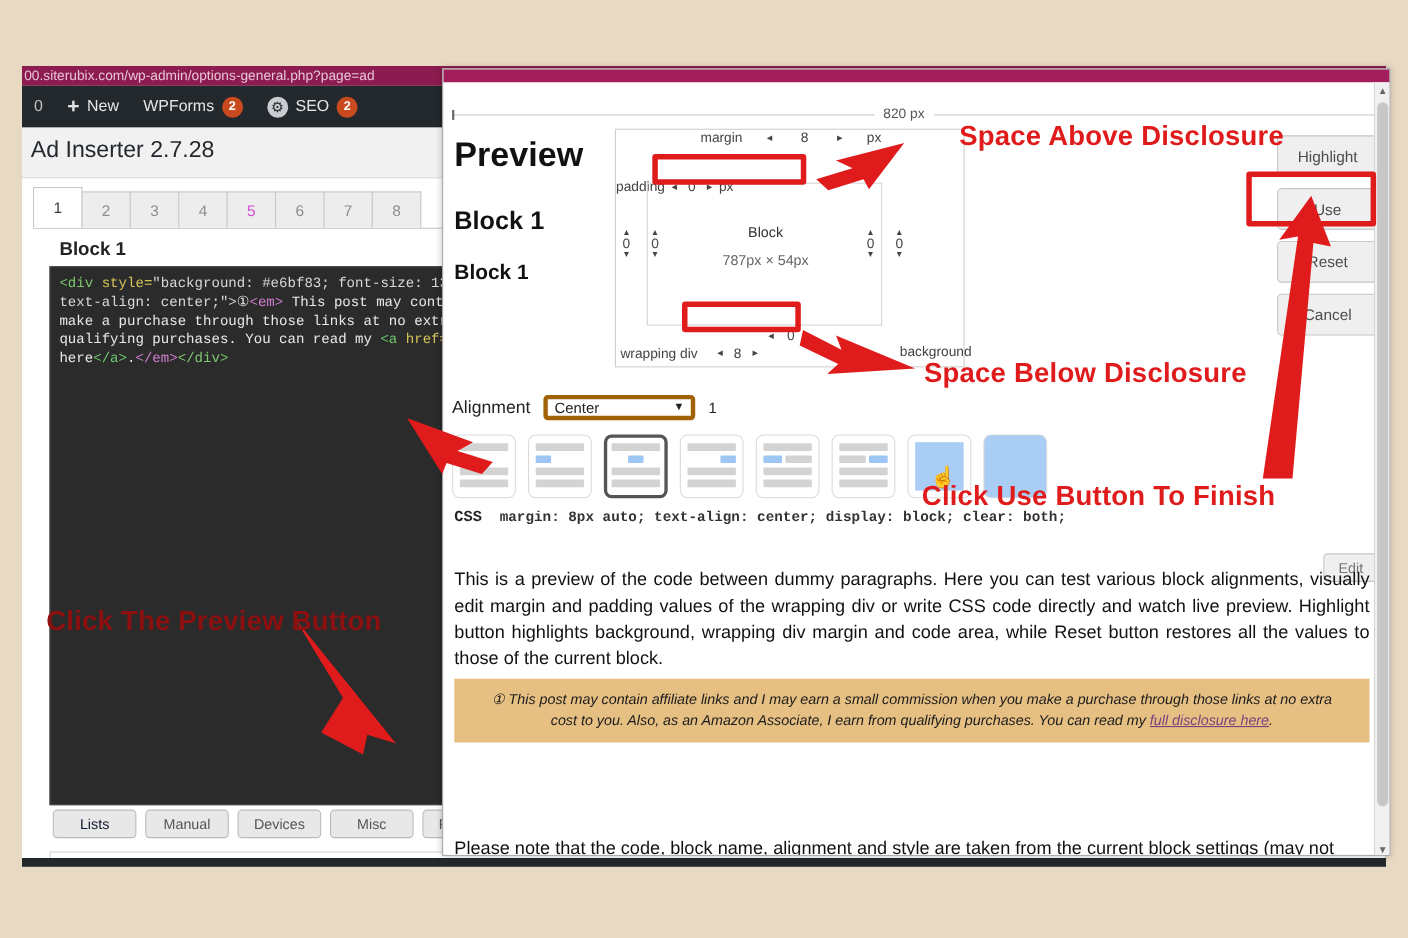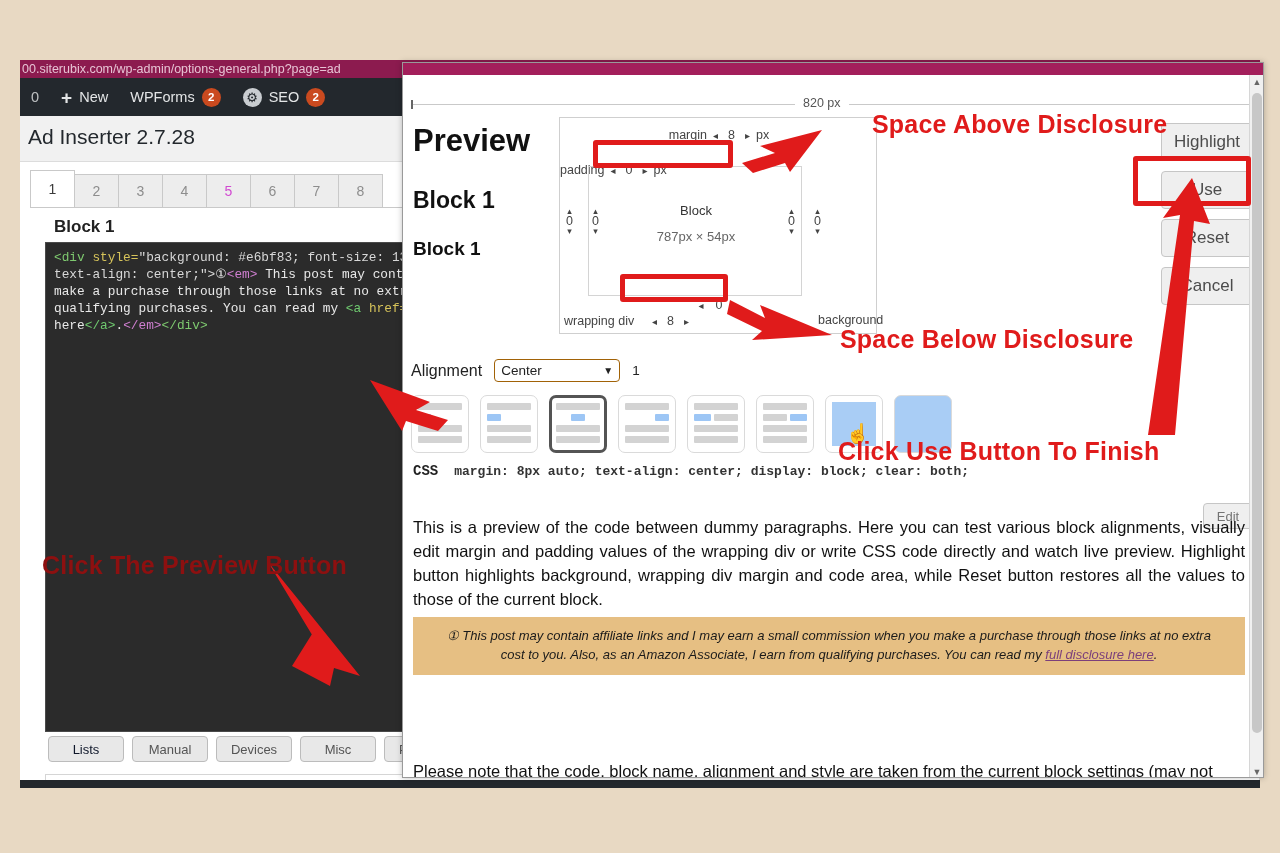--- a/index.html
+++ b/index.html
@@ -158,22 +158,22 @@
     font-size:19px; font-weight:bold; color:#111;
   }
 
   
   .boxmodel {
     position:absolute; left:156px; top:42px; width:318px; height:217px;
     border:1px solid #cfcfcf; background:#fff;
     font-size:12.5px; color:#444;
   }
   .bm-row-top {
-    position:absolute; left:0; top:10px; width:318px;
-    display:flex; justify-content:center; gap:6px; align-items:center;
+    position:absolute; left:0; top:0; width:318px;
+    display:flex; justify-content:center; gap:22px; align-items:center;
   }
   .bm-row-top2 {
     position:absolute; left:0; top:18px; width:318px;
     display:flex; justify-content:flex-start; gap:6px; align-items:center;margin-top:27px;
   }
   .bm-arrow { color:#444; font-size:10px; }
   .bm-val { min-width:15px; text-align:center; }
 
   .bm-inner {
     position:absolute; left:28px; top:48px; width:214px; height:130px;
@@ -206,31 +206,31 @@
   .bm-bgbox {
     position:absolute; left:248px; top:42px; width:70px; height:190px;
   }
 
   
   .side-btns { position:absolute; right:12px; top:48px; width:92px; }
   .side-btn {
     width:92px; height:38px; margin-bottom:10px;
     background:#efefef; border:1px solid #c6c6c6; border-radius:4px;
     display:flex; align-items:center; justify-content:center;
-    font-size:17px; color:#4c4c4c;
+    font-size:14px; color:#4c4c4c;
   }
 
   
   .align-row {
     position:absolute; left:8px; top:284px;
     display:flex; align-items:center; gap:12px;
   }
   .align-label { font-size:16px; color:#222; }
   .align-select {
-    width:126px; height:23px; border:1px solid #a16207; border-radius:4px;
+    width:138px; height:23px; border:4px solid #a16207; border-radius:4px;
     background:#fff; font-size:13.5px; color:#222;
     display:flex; align-items:center; padding:0 6px;
     justify-content:space-between;
   }
   .align-num { font-size:13.5px; color:#222; }
 
   .align-icons {
     position:absolute; left:8px; top:320px;
     display:flex; gap:11px;
   }

